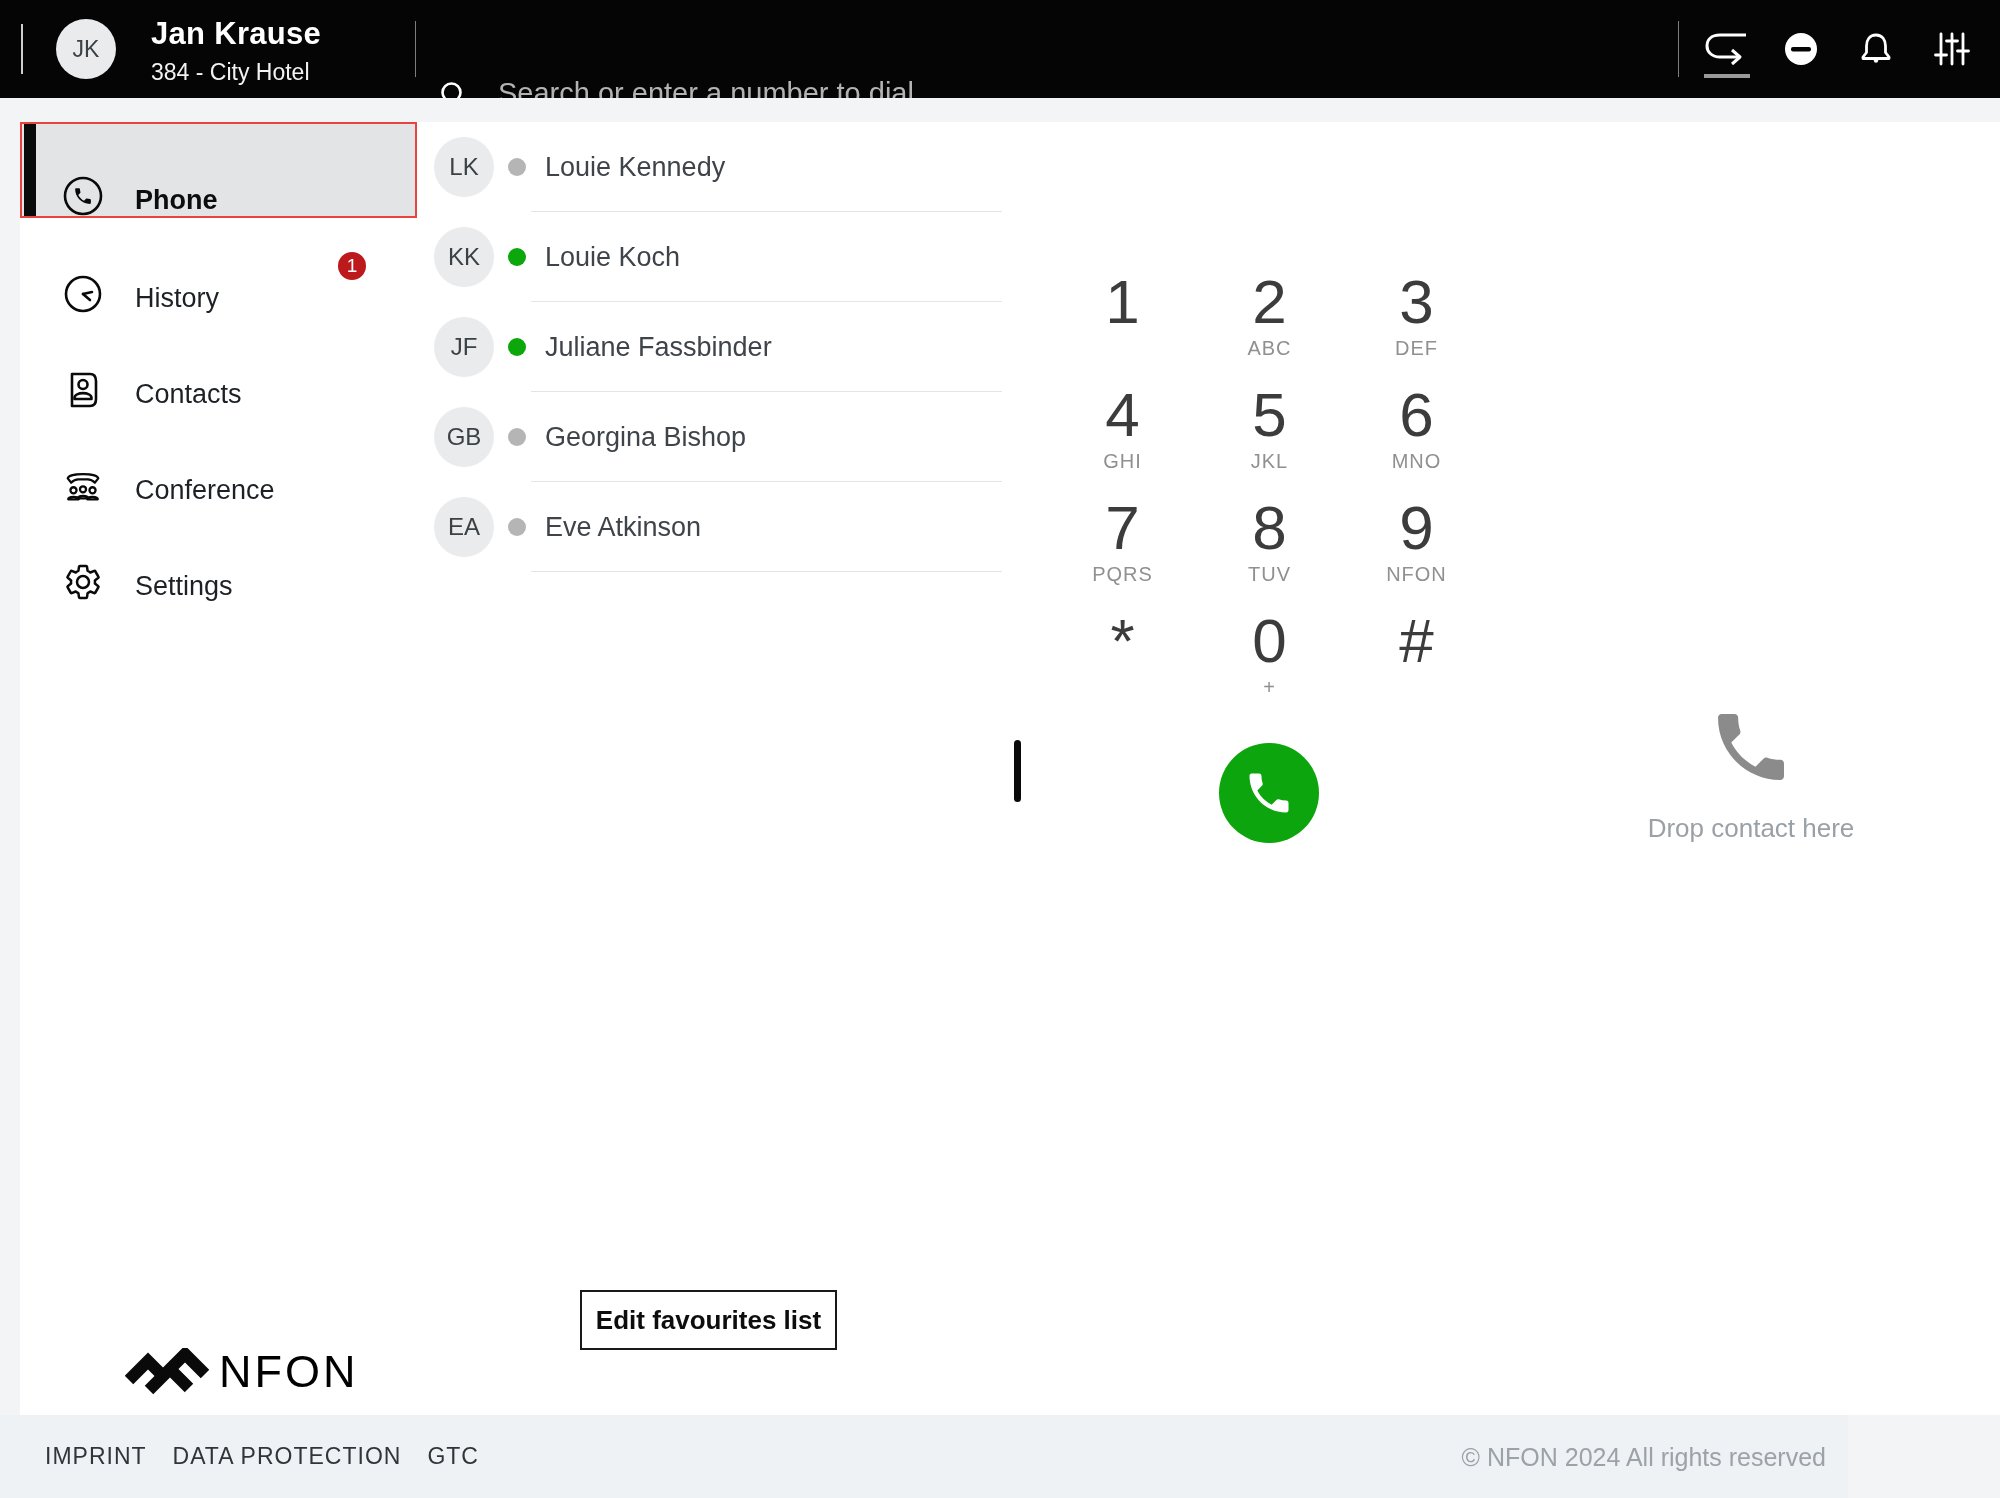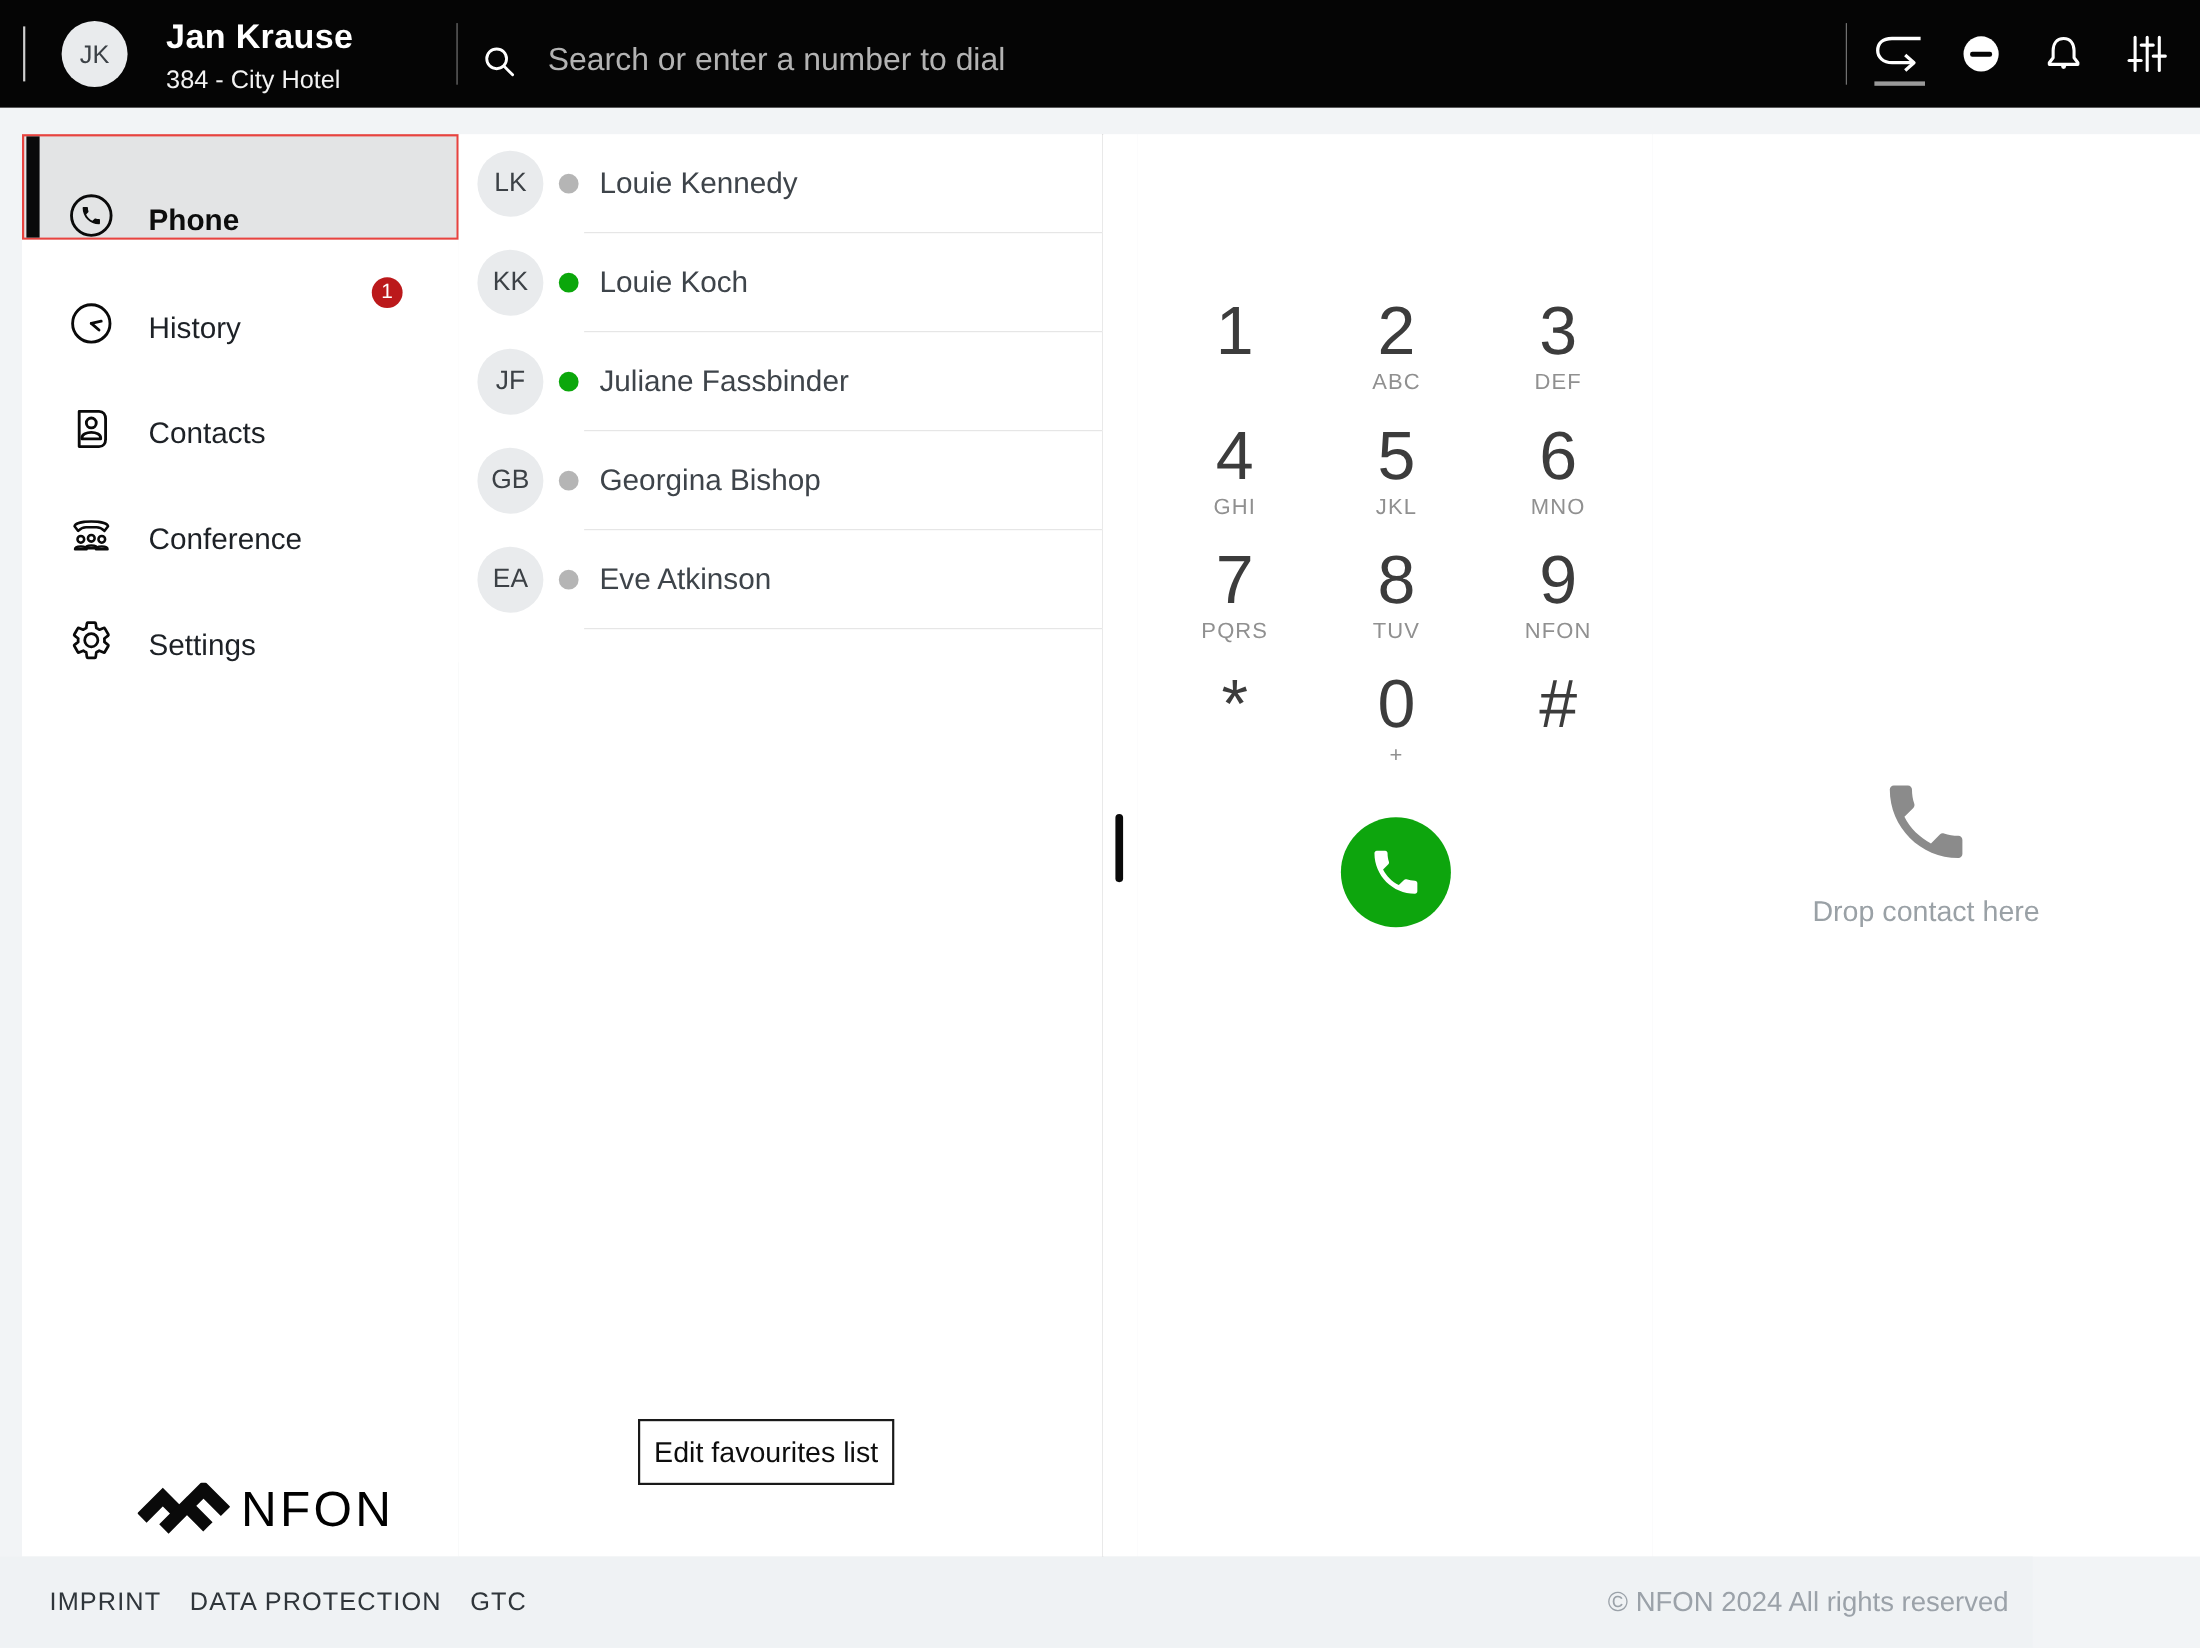--- a/index.html
+++ b/index.html
@@ -11,21 +11,21 @@
   .header{position:absolute;left:0;top:0;width:2000px;height:98px;background:#050505;}
   .header-tick{position:absolute;left:21px;top:24px;width:2px;height:50px;background:#cfcfcf;}
   .avatar{position:absolute;left:56px;top:19px;width:60px;height:60px;border-radius:50%;
           background:#e9ebed;color:#3c4146;font-size:23px;display:flex;align-items:center;
           justify-content:center;cursor:pointer;}
   .user-block{position:absolute;left:151px;top:16px;color:#fff;}
   .user-name{font-size:31px;font-weight:700;letter-spacing:.3px;}
   .user-ext{font-size:23px;margin-top:7px;color:#f2f2f2;}
   .hdr-div{position:absolute;top:21px;width:1px;height:56px;background:#7d7d7d;}
   .hdr-div.d1{left:415px;} .hdr-div.d2{left:1678px;}
-  .search-wrap{position:absolute;left:438px;top:0;height:111px;display:flex;align-items:center;}
+  .search-wrap{position:absolute;left:438px;top:0;height:111px;display:flex;align-items:flex-end;}
   .search-icon{margin-right:26px;display:flex;}
   .search-input{background:transparent;border:none;outline:none;color:#fff;font-size:29px;
                 width:900px;font-family:"Liberation Sans",sans-serif;}
   .search-input::placeholder{color:#b3b3b3;opacity:1;}
   .hdr-btn{position:absolute;top:0;height:98px;width:58px;background:none;border:none;
            display:flex;align-items:center;justify-content:center;cursor:pointer;padding:0;}
   .hdr-btn.fwd{left:1698px;} .hdr-btn.dnd{left:1772px;} .hdr-btn.bell{left:1847px;} .hdr-btn.sld{left:1923px;}
   .fwd-underline{position:absolute;left:6px;top:57px;width:46px;height:4px;background:#9a9a9a;}
 
   
@@ -53,22 +53,22 @@
 
   
   .fav-row{position:relative;height:90px;cursor:pointer;}
   .fav-row .divider{position:absolute;left:114px;right:0;bottom:0;height:1px;background:#e4e4e4;}
   .fav-avatar{position:absolute;left:17px;top:15px;width:60px;height:60px;border-radius:50%;
               background:#e9ebed;color:#3c4146;font-size:24px;display:flex;align-items:center;justify-content:center;}
   .dot{position:absolute;left:91px;top:36px;width:18px;height:18px;border-radius:50%;background:#b5b5b5;}
   .dot.status-online{background:#0ba70b;}
   .dot.status-offline{background:#b5b5b5;}
   .fav-name{position:absolute;left:128px;top:50%;transform:translateY(-50%);font-size:27px;color:#3e444a;}
-  .edit-btn{position:absolute;left:163px;top:1168px;width:233px;height:60px;background:#fff;
-            border:2px solid #191919;font-size:26px;font-weight:400;color:#0d0d0d;cursor:pointer;
+  .edit-btn{position:absolute;left:163px;top:1168px;width:257px;height:60px;background:#fff;
+            border:2px solid #191919;font-size:26px;font-weight:700;color:#0d0d0d;cursor:pointer;
             font-family:"Liberation Sans",sans-serif;}
 
   
   .keys{position:absolute;left:15px;top:145px;width:441px;display:grid;
         grid-template-columns:repeat(3,147px);grid-auto-rows:113px;}
   .key{text-align:center;cursor:pointer;}
   .key .digit{font-size:62px;line-height:70px;font-weight:300;color:#3c3c3c;}
   .key .letters{font-size:20px;line-height:22px;color:#909090;letter-spacing:1px;}
   .call-btn{position:absolute;left:185px;top:621px;width:100px;height:100px;border-radius:50%;
             background:#0da50d;border:none;cursor:pointer;display:flex;align-items:center;justify-content:center;}

